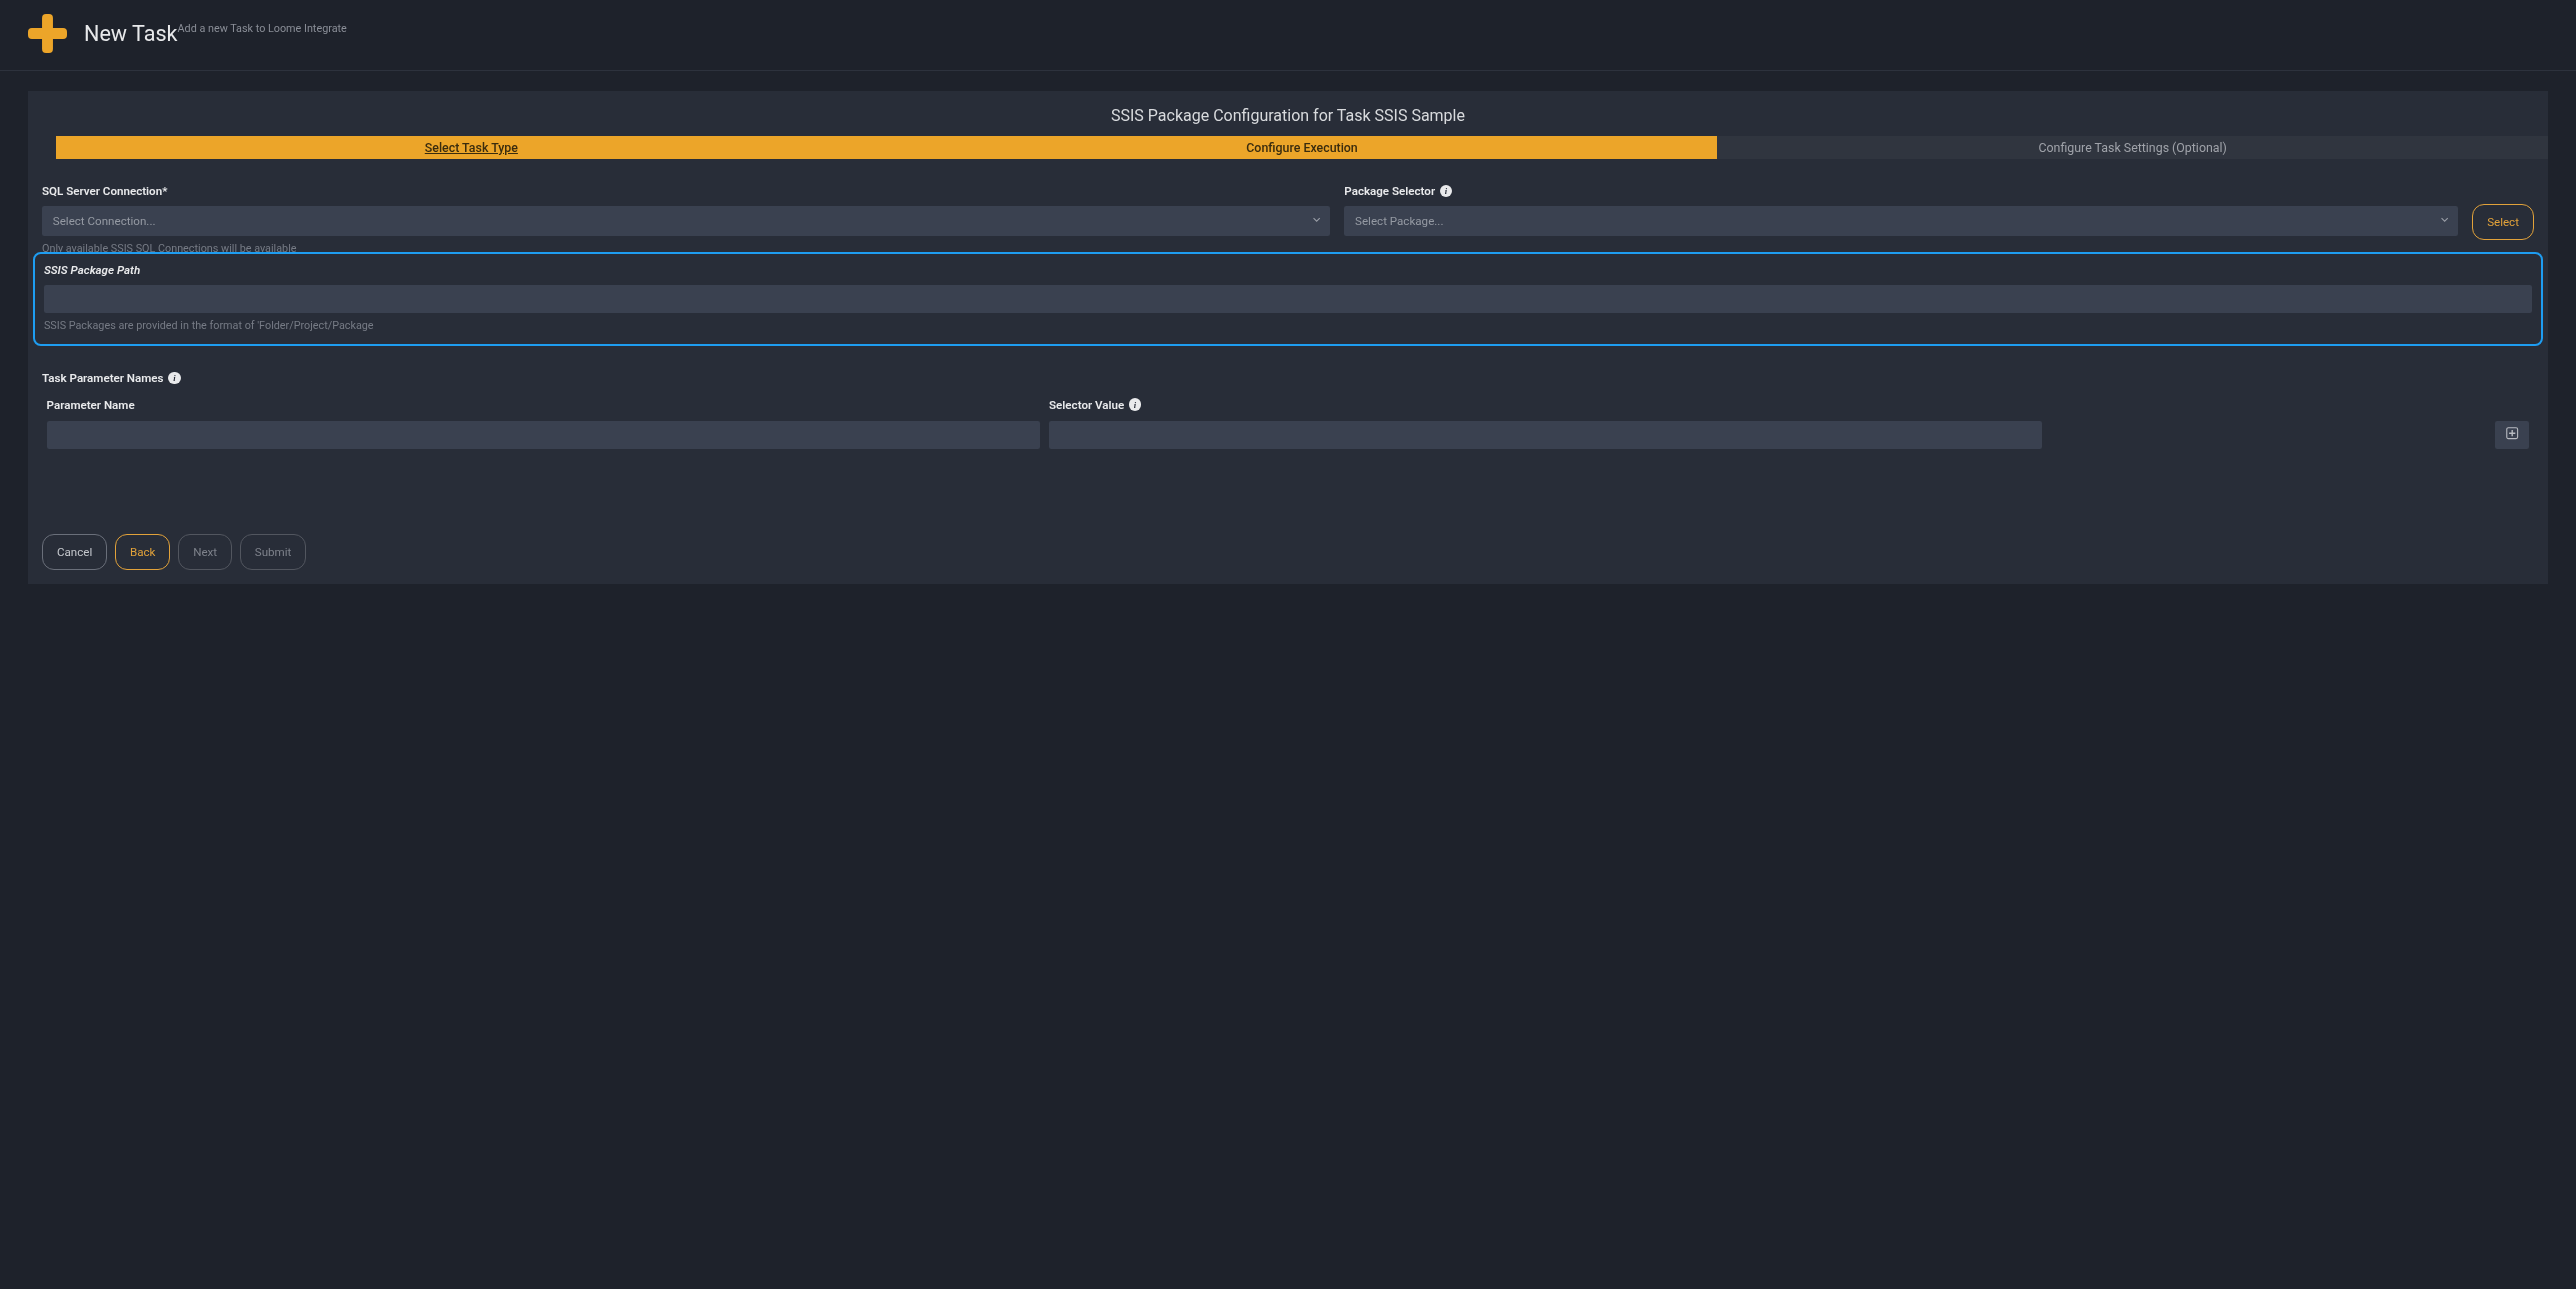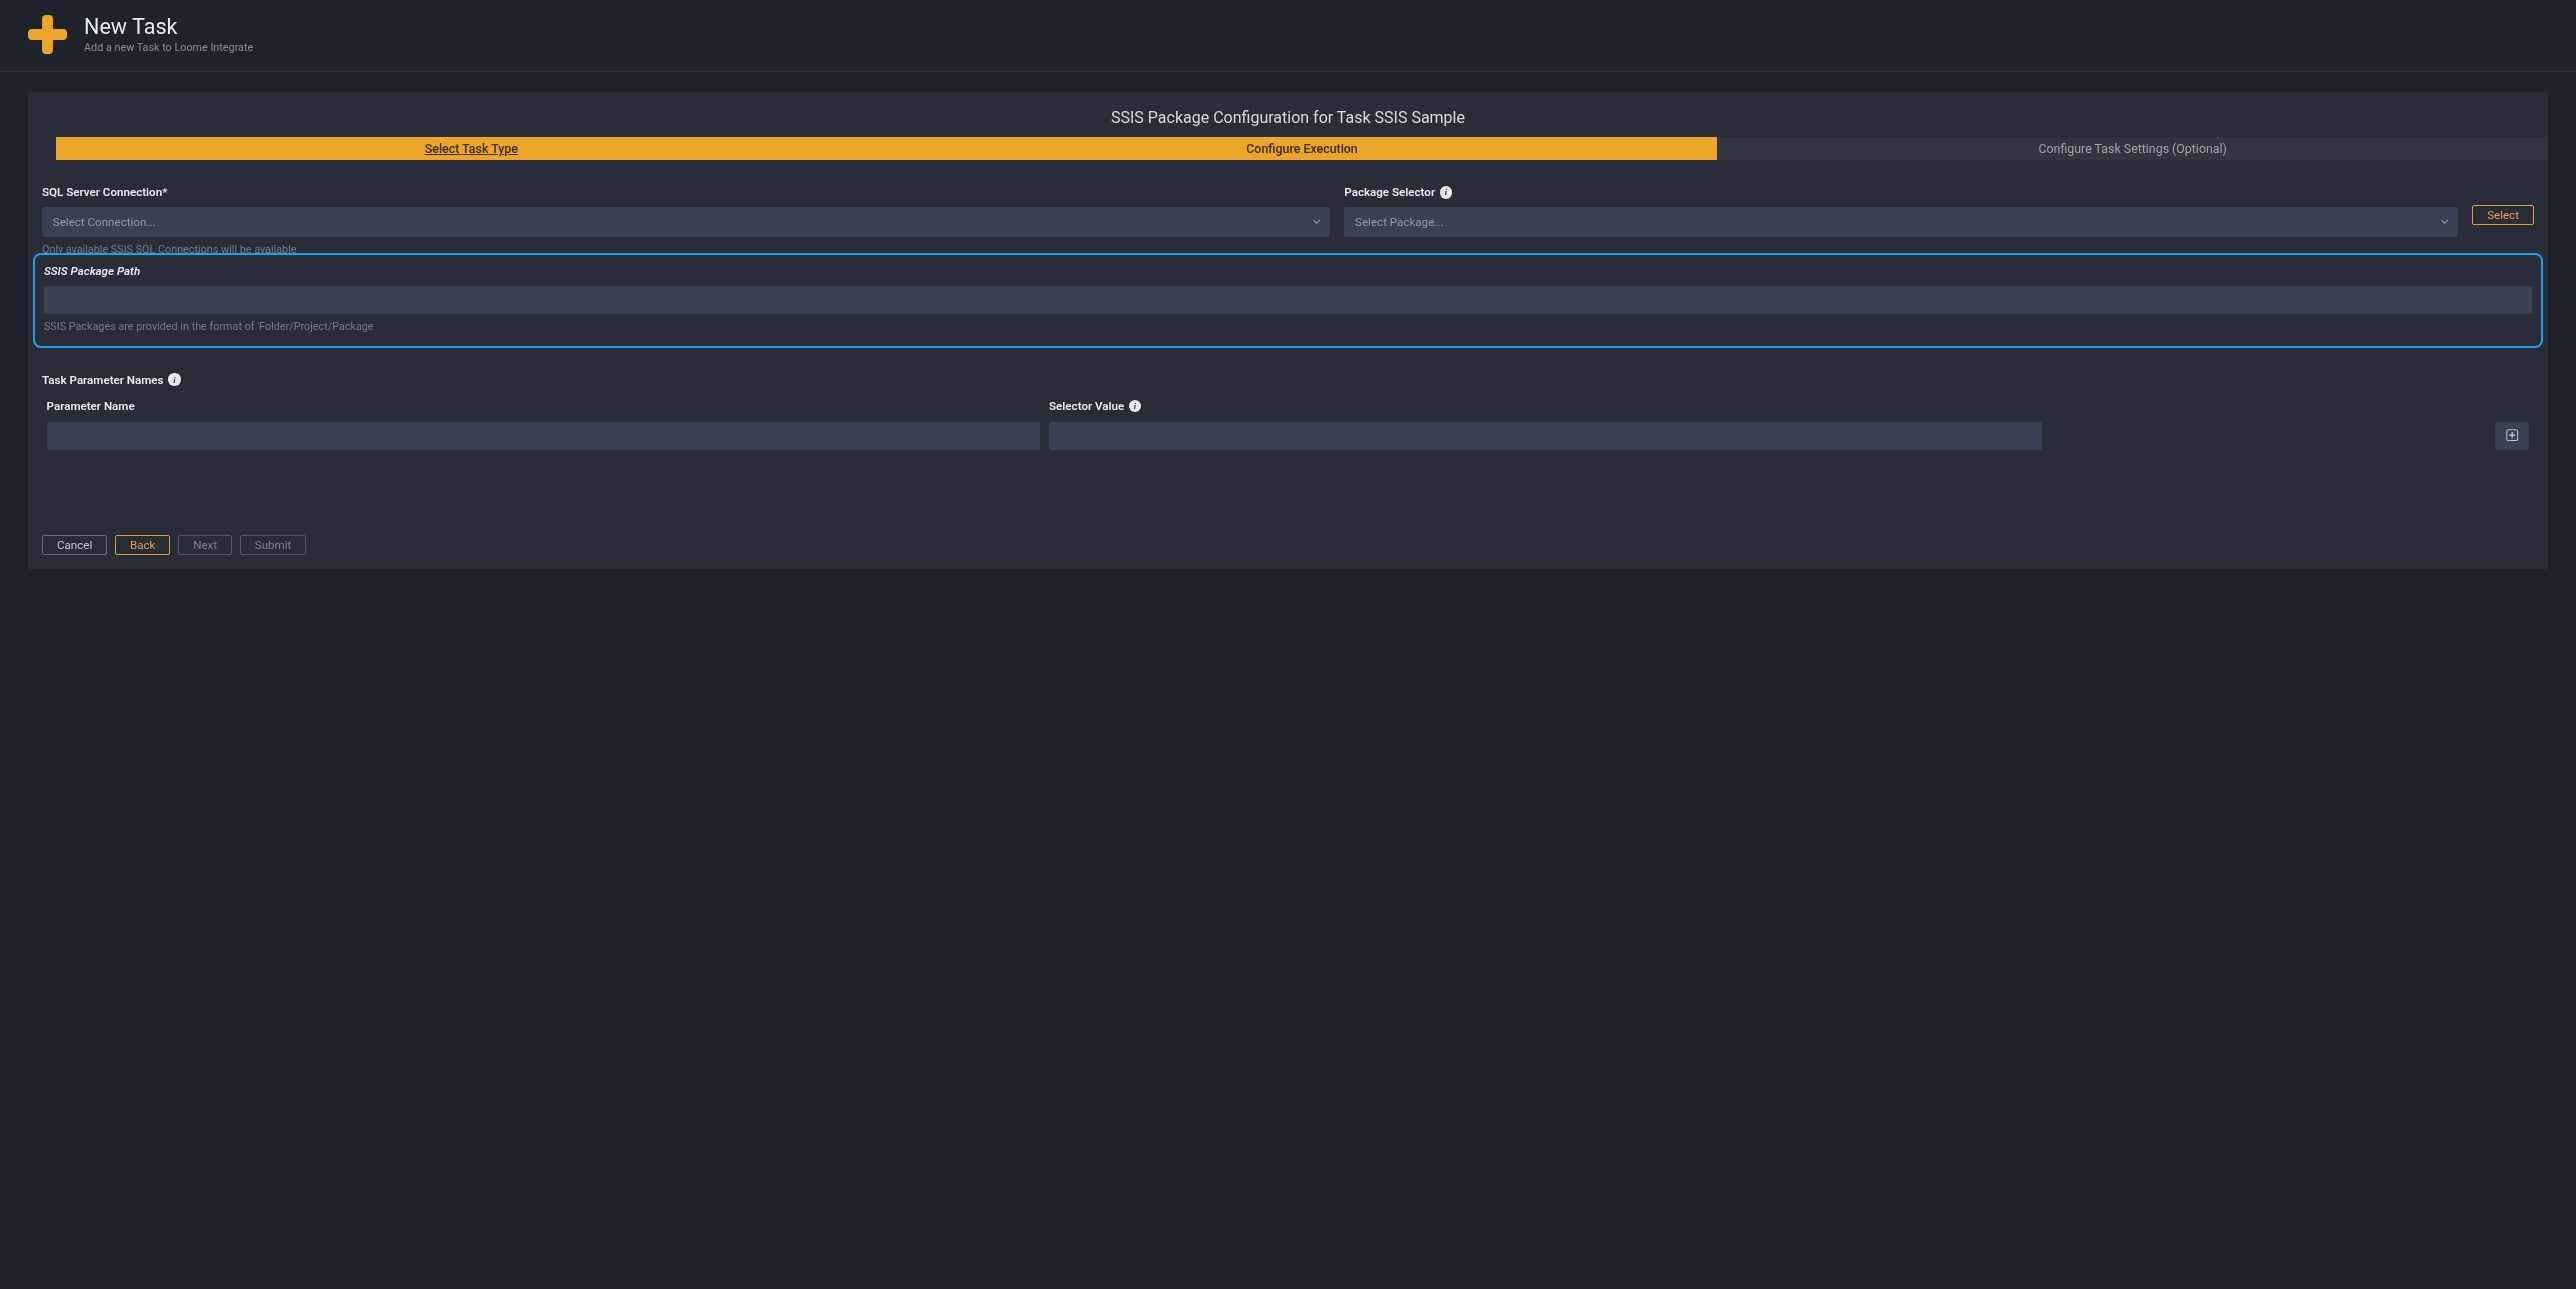--- a/index.html
+++ b/index.html
@@ -17,21 +17,21 @@
     gap: 17px;
   }
   .header-icon {
     width: 39px;
     height: 39px;
     display: flex;
     align-items: center;
     justify-content: center;
     flex-shrink: 0;
   }
-  .header-text { display: flex; flex-direction: column; }
+  .header-text { display: flex; }
   .header-title {
     font-size: 21.6px;
     font-weight: 400;
     color: #e8e9eb;
     line-height: 1.2;
   }
   .header-subtitle {
     font-size: 10.8px;
     color: #8a8e97;
     margin-top: 1.5px;
@@ -114,23 +114,23 @@
   }
   .helper {
     font-size: 10.8px;
     color: #767b85;
     margin-top: 6.2px;
   }
   .btn {
     display: inline-flex;
     align-items: center;
     justify-content: center;
-    height: 20px;
+    height: 36px;
     padding: 0 14px;
-    border-radius: 2px;
+    border-radius: 12px;
     background: transparent;
     color: #aeb1b8;
     font-size: 11.6px;
     cursor: pointer;
     border: 0.8px solid transparent;
   }
   .btn-outline-gray { border-color: #6a6f7a; color: #c5c8cd; }
   .btn-outline-orange { border-color: #e2a23a; color: #e2a23a; }
   .btn-muted { border-color: #52565f; color: #7e828b; }
   .highlight-box {

